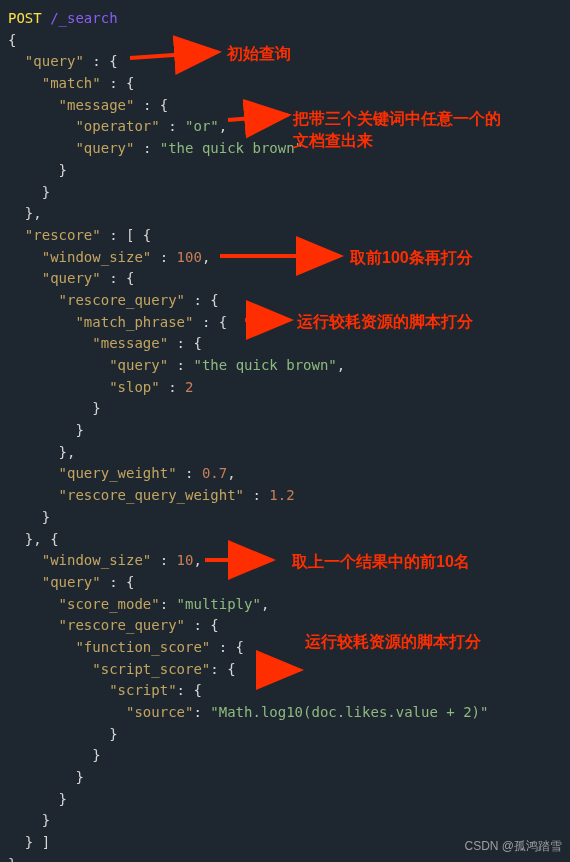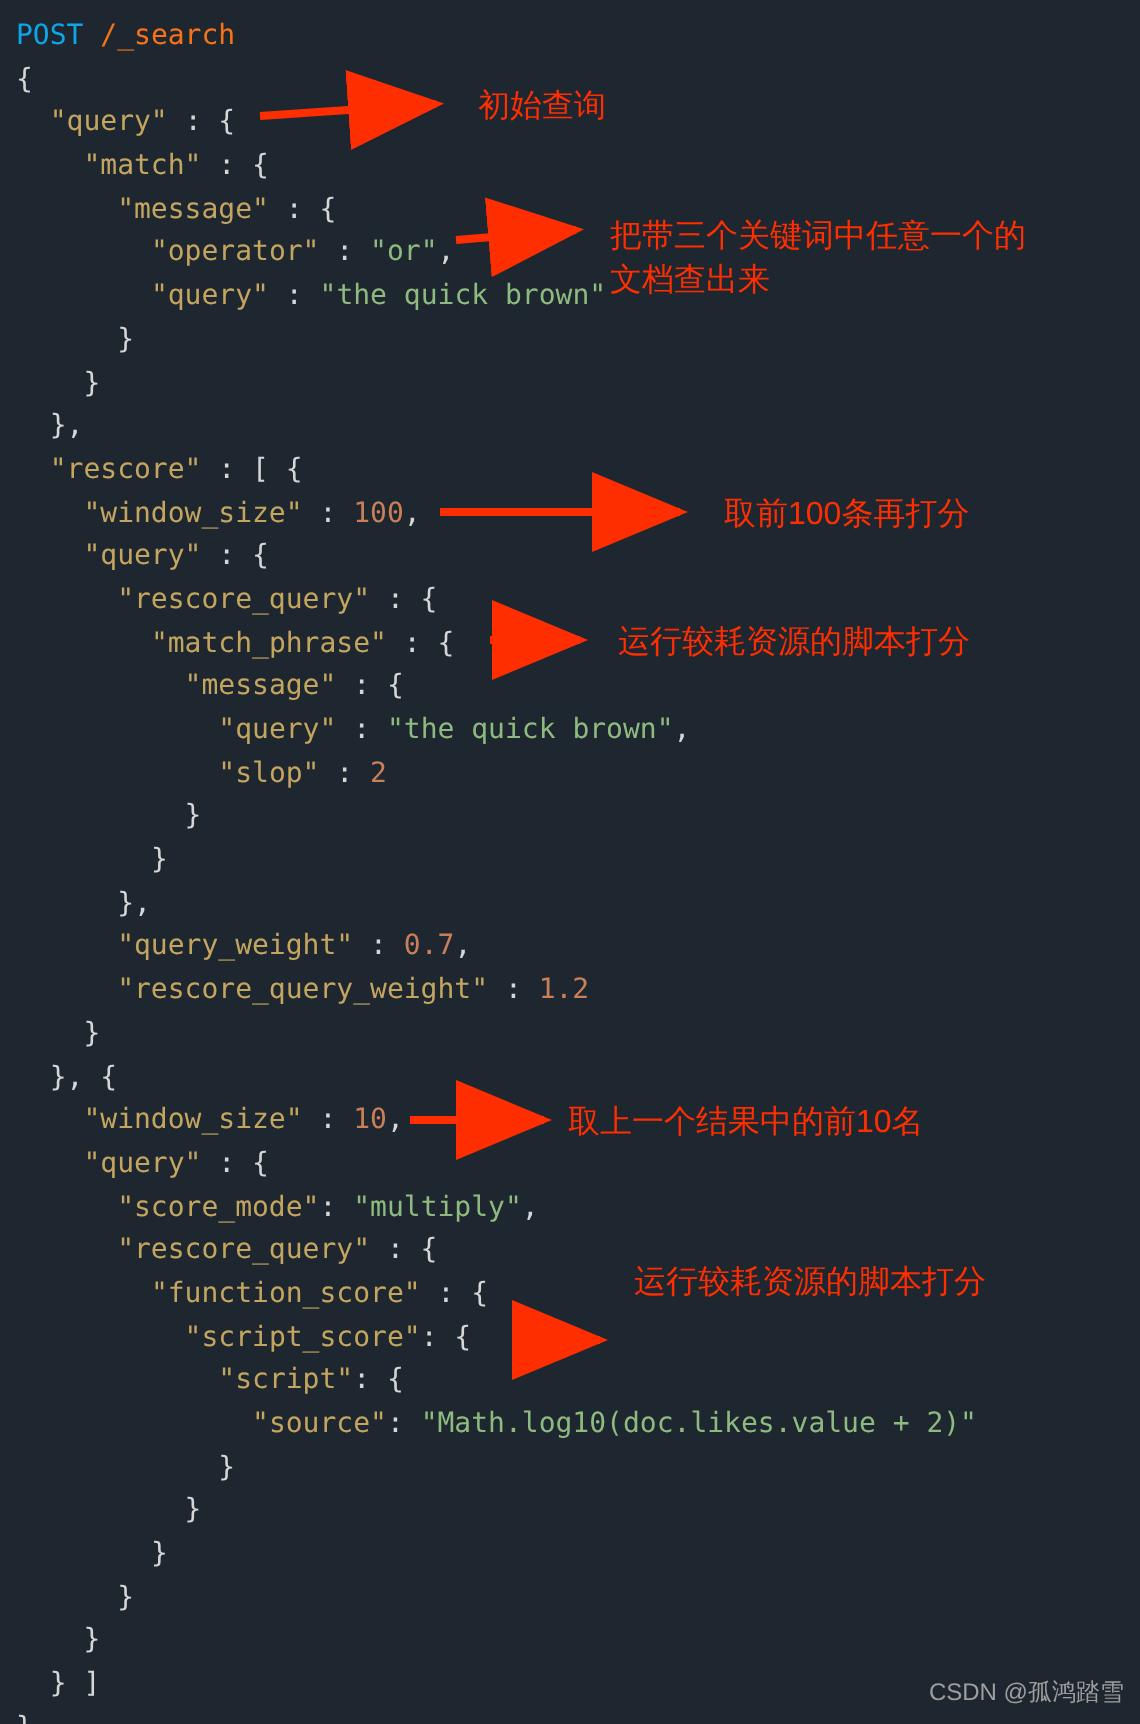--- a/index.html
+++ b/index.html
@@ -10,28 +10,28 @@
     font-size: 14px;
     line-height: 1.55;
     color: #d6d6d6;
     width: 570px;
     height: 862px;
     box-sizing: border-box;
     position: relative;
     overflow: hidden;
   }
   .code { white-space: pre; position: relative; z-index: 1; }
-  .kw   { color: #0ea5e9; }
-  .path { color: #f97316; }
+  .kw   { color: #fde047; }
+  .path { color: #8b5cf6; }
   .punc { color: #d6d6d6; }
   .key  { color: #c4a560; }
   .str  { color: #8fba7f; }
   .num  { color: #c97f57; }
 
-  .anno { position: absolute; color: #ff2e00; font-family: "Microsoft YaHei","PingFang SC",sans-serif; font-weight: 400; font-size: 16px; z-index: 3; pointer-events: none; margin-left: 12px; }
+  .anno { position: absolute; color: #ff2e00; font-family: "Microsoft YaHei","PingFang SC",sans-serif; font-weight: 700; font-size: 16px; z-index: 3; pointer-events: none; }
   svg.arrows { position: absolute; left: 0; top: 0; z-index: 2; pointer-events: none; }
 
   .watermark {
     position: absolute;
     right: 8px;
     bottom: 6px;
     color: #9e9e9e;
     font-family: "Microsoft YaHei", sans-serif;
     font-size: 12px;
     z-index: 4;
@@ -93,16 +93,16 @@
   <line x1="220" y1="256" x2="340" y2="256" stroke="#ff2e00" stroke-width="4" marker-end="url(#ah)"></line>
   <line x1="245" y1="320" x2="290" y2="320" stroke="#ff2e00" stroke-width="4" marker-end="url(#ah)"></line>
   <line x1="205" y1="560" x2="272" y2="560" stroke="#ff2e00" stroke-width="4" marker-end="url(#ah)"></line>
   <line x1="268" y1="670" x2="300" y2="670" stroke="#ff2e00" stroke-width="4" marker-end="url(#ah)"></line>
 </svg>
 
 <div class="anno" style="left:227px; top:42px;">初始查询</div>
 <div class="anno" style="left:293px; top:108px; width:210px; line-height:1.35;">把带三个关键词中任意一个的文档查出来</div>
 <div class="anno" style="left:350px; top:246px;text-align:right;">取前100条再打分</div>
 <div class="anno" style="left:297px; top:310px;">运行较耗资源的脚本打分</div>
-<div class="anno" style="left:272px; top:550px;">取上一个结果中的前10名</div>
+<div class="anno" style="left:292px; top:550px;">取上一个结果中的前10名</div>
 <div class="anno" style="left:305px; top:630px;">运行较耗资源的脚本打分</div>
 
 <div class="watermark">CSDN @孤鸿踏雪</div>
 
 </body></html>

